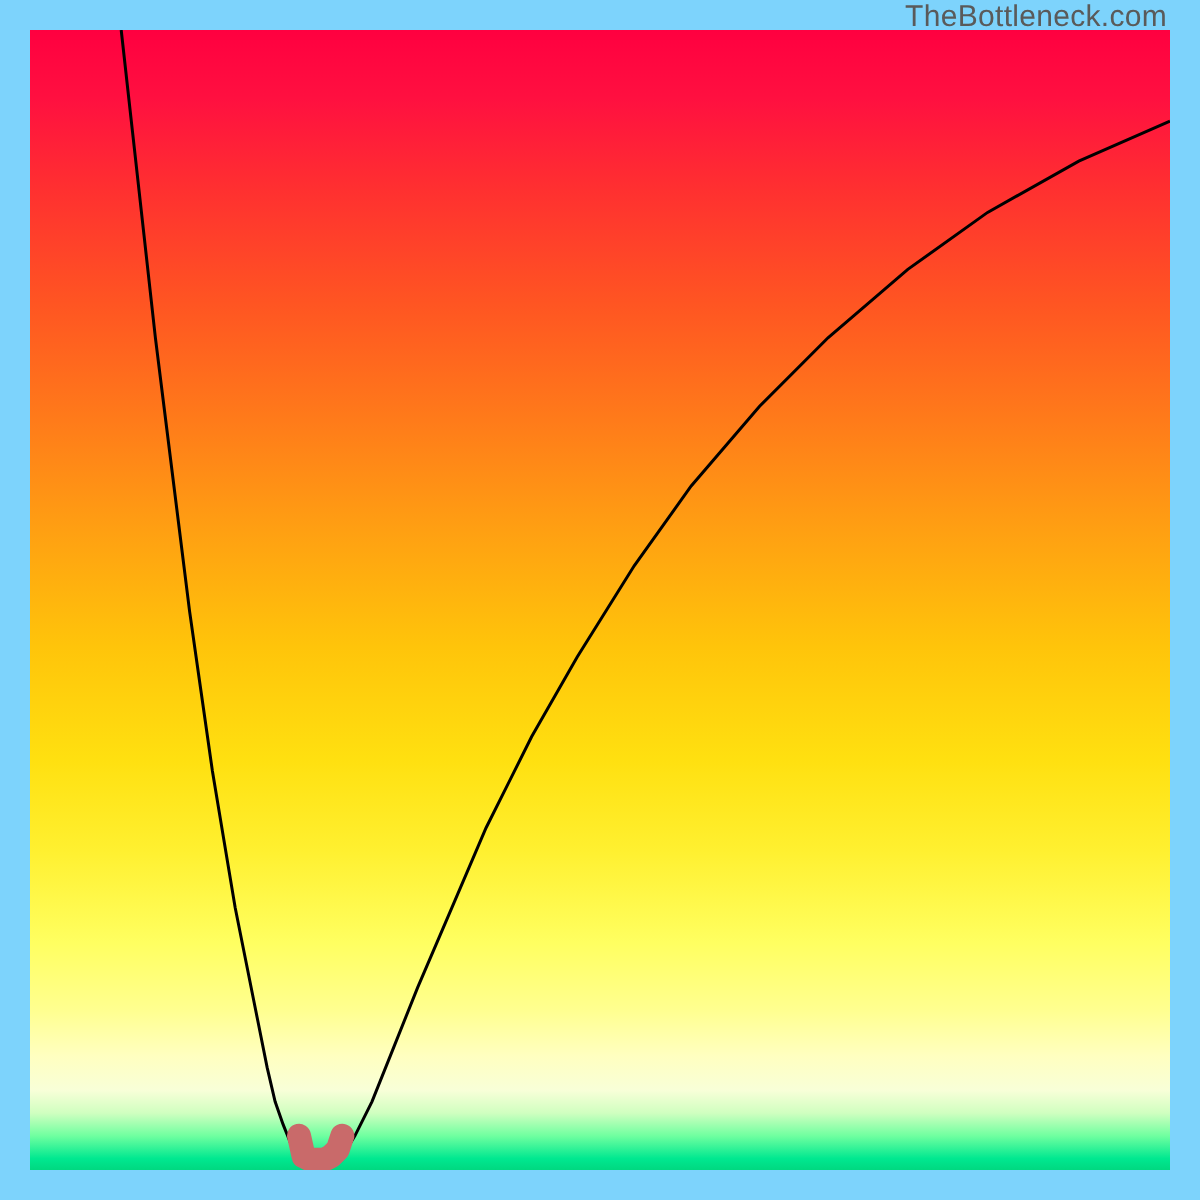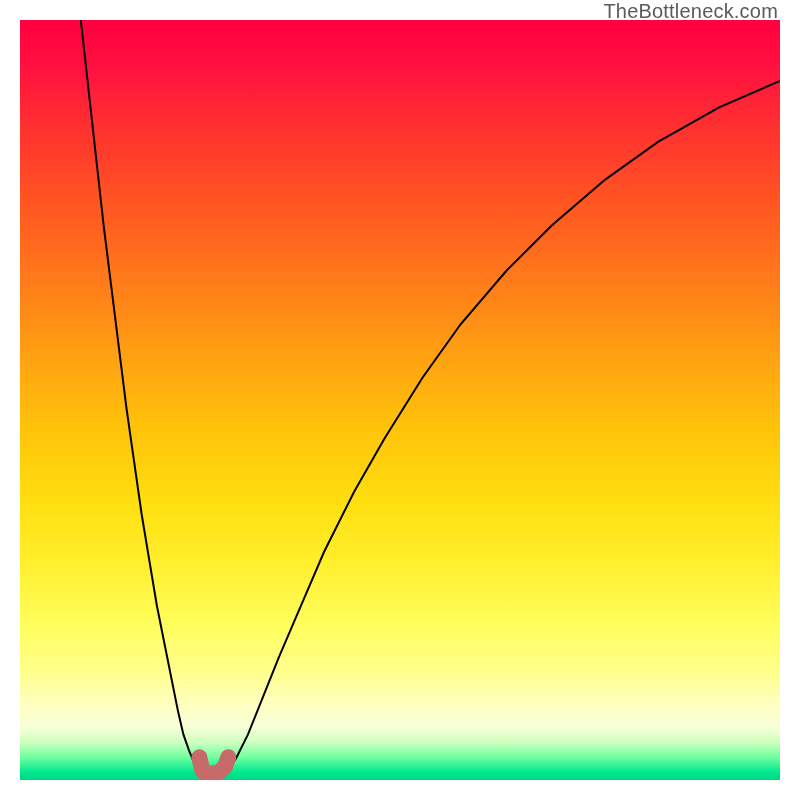--- a/index.html
+++ b/index.html
@@ -8,21 +8,21 @@
     width: 800px;
     height: 800px;
     overflow: hidden;
     background: #000;
     font-family: Arial, Helvetica, sans-serif;
   }
   .frame {
     position: absolute;
     top: 0; left: 0;
     width: 800px; height: 800px;
-    background: #ffffff;
+    background: #7dd3fc;
   }
   .plot {
     position: absolute;
     top: 20px;
     left: 20px;
     width: 760px;
     height: 760px;
     overflow: hidden;
   }
   .gradient {

